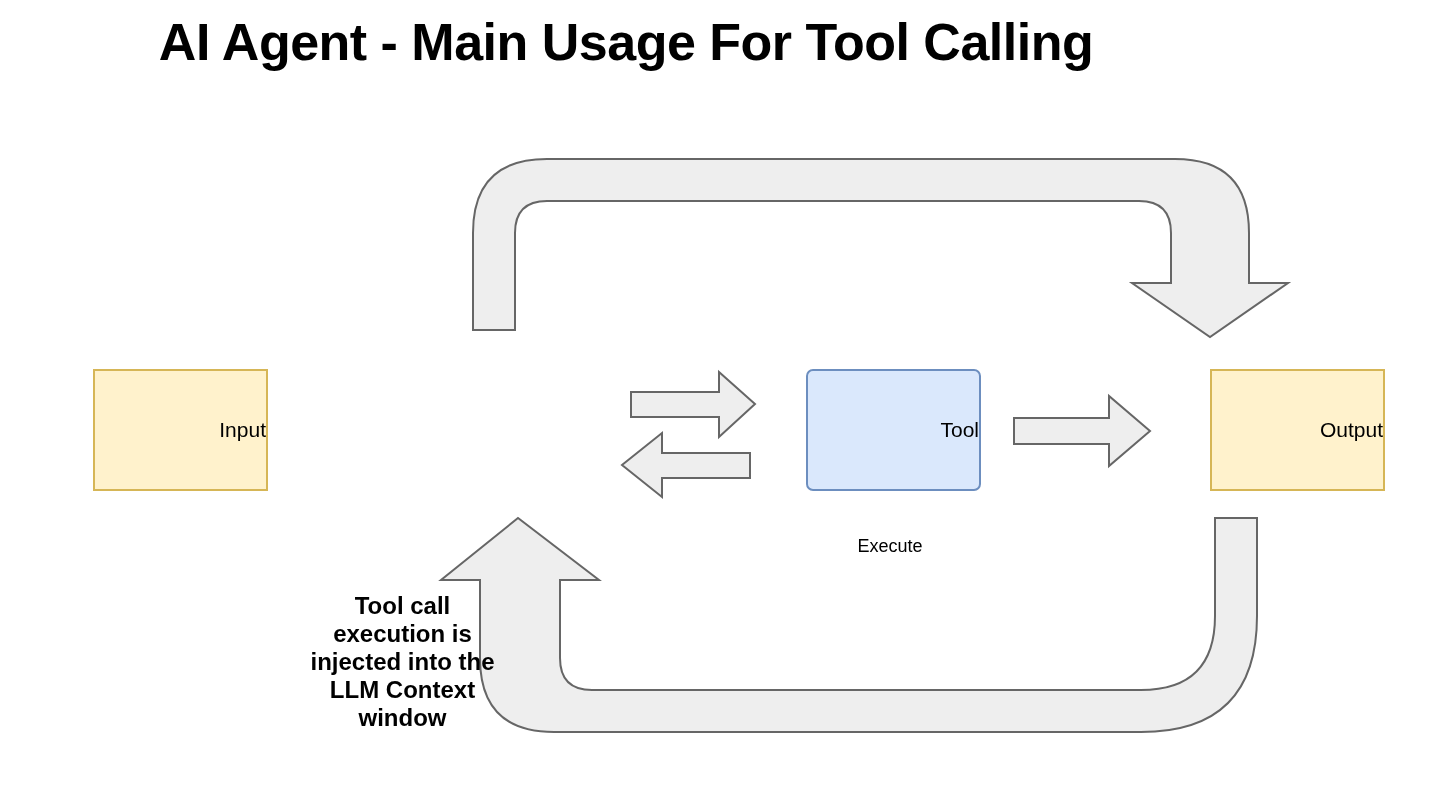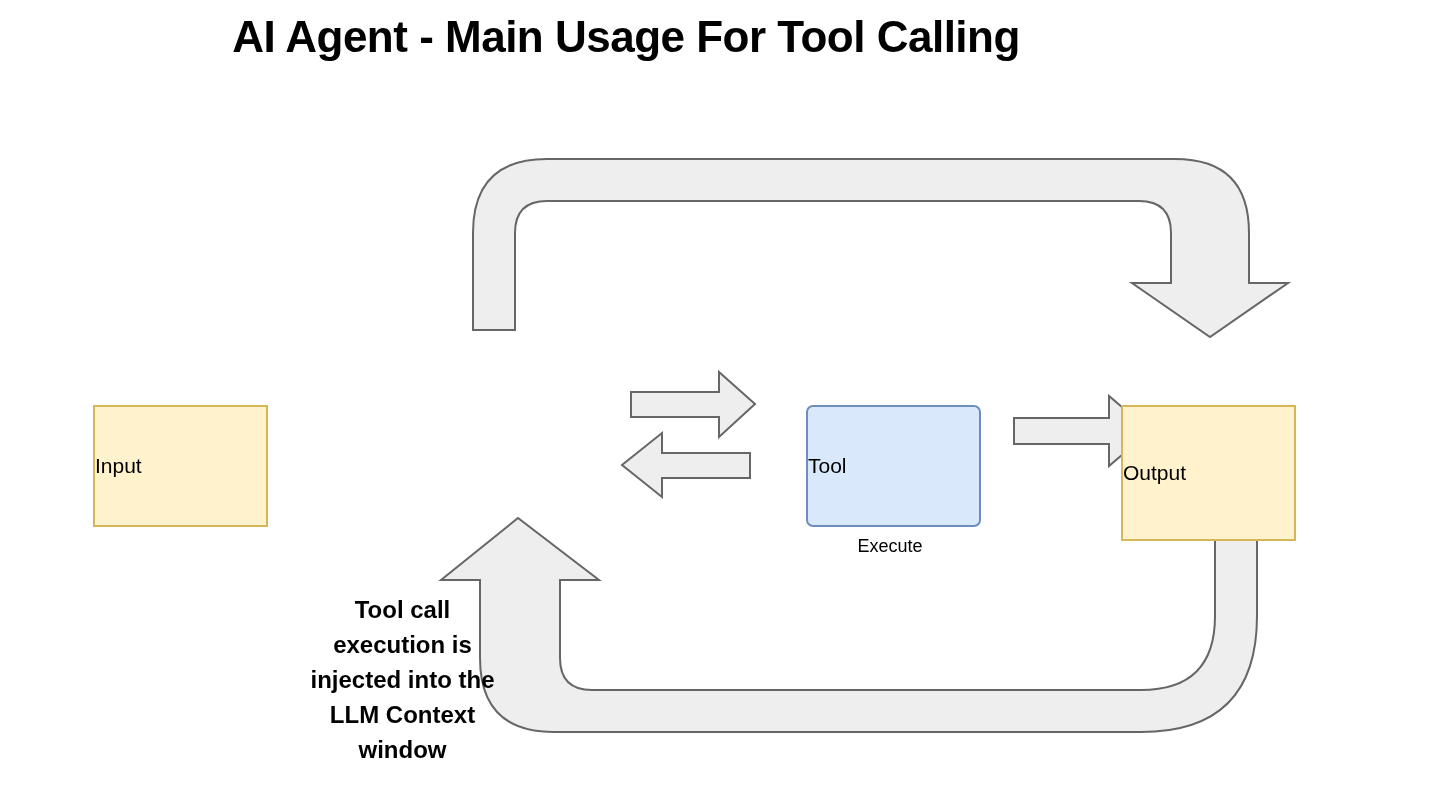--- a/index.html
+++ b/index.html
@@ -18,42 +18,41 @@
     overflow: hidden;
   }
   #diagram-title {
     position: absolute;
     left: 0;
     top: 12px;
     width: 1252px;
     text-align: center;
     font-family: "Liberation Sans", sans-serif;
     font-weight: bold;
-    font-size: 44px;
+    font-size: 52px;
     letter-spacing: -0.5px;
     color: #000000;
     white-space: nowrap;
   }
   .node-box {
     position: absolute;
     box-sizing: border-box;
     border-width: 2px;
     border-style: solid;
     display: flex;
     align-items: center;
-    justify-content: flex-start;
+    justify-content: flex-end;
     font-family: "Liberation Sans", sans-serif;
     font-size: 21px;
     color: #000000;
-    margin-top: 36px;
   }
   #node-input  { left: 93px;   top: 369px; width: 175px; height: 122px; }
   #node-llm    { left: 387px;  top: 369px; width: 174px; height: 122px; }
   #node-tool   { left: 806px;  top: 369px; width: 175px; height: 122px; }
-  #node-output { left: 1121px; top: 369px; width: 175px; height: 136px; }
+  #node-output { left: 1210px; top: 369px; width: 175px; height: 122px; }
 
   .flow-svg {
     position: absolute;
     left: 0;
     top: 0;
     width: 1440px;
     height: 810px;
     pointer-events: none;
   }
   .flow-shape {
@@ -74,21 +73,21 @@
     text-align: center;
     font-size: 18px;
   }
   #label-injection-note {
     left: 300px;
     top: 592px;
     width: 205px;
     text-align: center;
     font-size: 24px;
     font-weight: bold;
-    line-height: 35px;
+    line-height: 28px;
   }
 </style>
 </head>
 <body>
 
 <div id="canvas">
 
   <div id="diagram-title">AI Agent - Main Usage For Tool Calling</div>
 
   <svg class="flow-svg" viewBox="0 0 1440 810">

